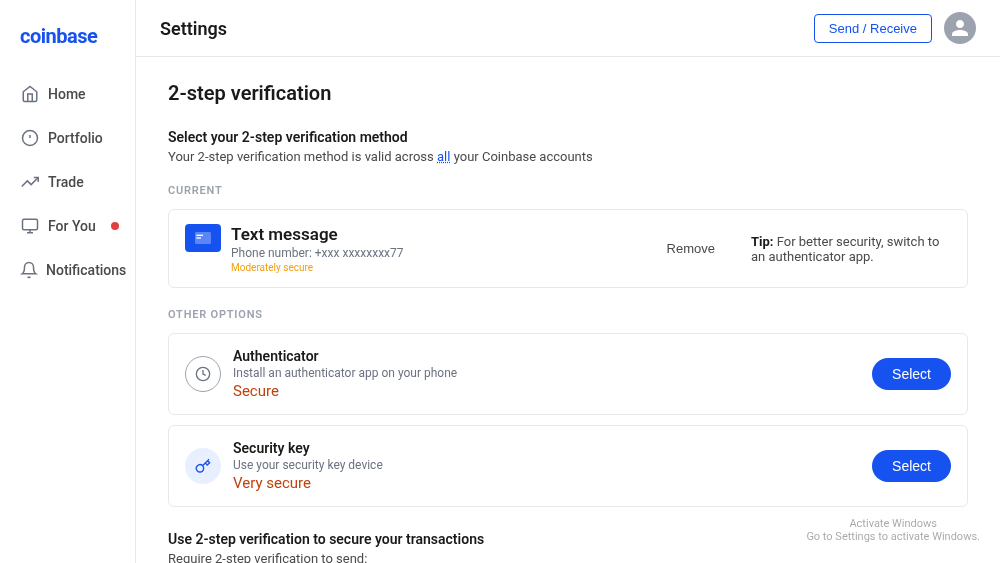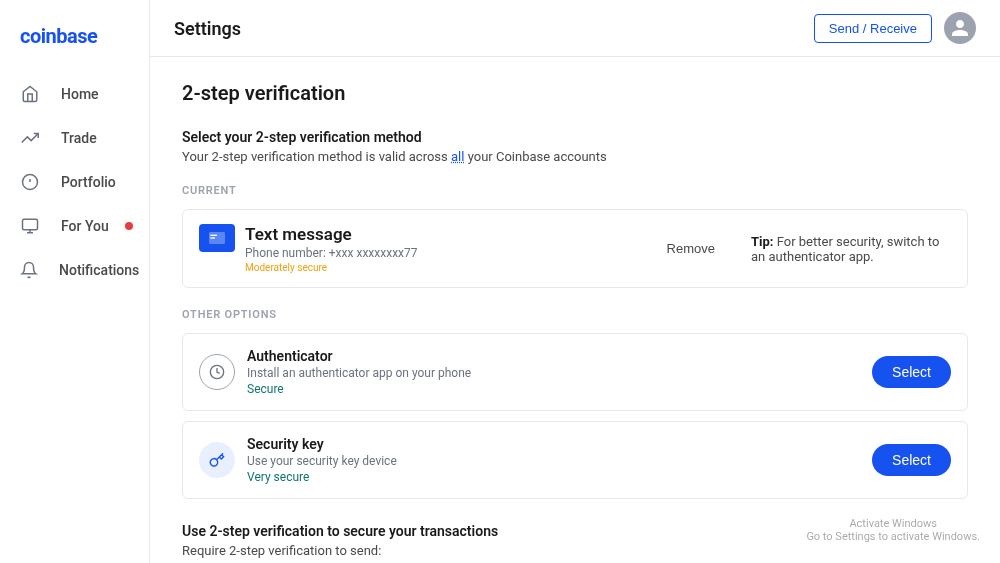--- a/index.html
+++ b/index.html
@@ -1,40 +1,40 @@
 <!DOCTYPE html>
 <html><head>
   <meta charset="utf-8">
   <style>
     * { box-sizing: border-box; margin: 0; padding: 0; }
     body { font-family: -apple-system, BlinkMacSystemFont, 'Segoe UI', Roboto, sans-serif; background: #f8f9fa; display: flex; height: 563px; overflow: hidden; }
 
     
     .sidebar {
-      width: 150px;
+      width: 136px;
       background: #fff;
       border-right: 1px solid #e8e8e8;
       display: flex;
       flex-direction: column;
       padding-top: 16px;
       flex-shrink: 0;
     }
     .sidebar-logo {
       padding: 8px 20px 24px 20px;
     }
     .sidebar-logo span {
       font-size: 20px;
       font-weight: 700;
       color: #1652f0;
       letter-spacing: -0.5px;
     }
     .sidebar-item {
       display: flex;
       align-items: center;
-      gap: 21px;
+      gap: 8px;
       padding: 12px 20px;
       cursor: pointer;
       color: #4a4a4a;
       font-size: 14px;
       font-weight: 500;
       position: relative;
     }
     .sidebar-item .icon {
       width: 20px;
       height: 20px;
@@ -180,21 +180,21 @@
       font-size: 17px;
       font-weight: 600;
       color: #1a1a1a;
     }
     .method-sub {
       font-size: 12px;
       color: #6b7280;
       margin-top: 2px;
     }
     .security-level-orange { color: #f59e0b; font-size: 10px; margin-top: 2px; }
-    .security-level-green { color: #0f766e; font-size: 12px; margin-top: 2px; }
+    .security-level-green { color: #c2410c; font-size: 15px; margin-top: 2px; }
     .remove-btn {
       background: none;
       border: none;
       color: #4a4a4a;
       font-size: 13px;
       cursor: pointer;
       padding: 4px 8px;
     }
     .tip-box {
       margin-left: 16px;
@@ -310,41 +310,41 @@
   </div>
 
   <div class="sidebar-item">
     <span class="icon">
       <svg width="18" height="18" viewBox="0 0 24 24" fill="none" stroke="currentColor" stroke-width="2">
         <path d="M3 9l9-7 9 7v11a2 2 0 01-2 2H5a2 2 0 01-2-2z"></path>
           <polyline points="9 22 9 12 15 12 15 22"></polyline>
       </svg>
     </span>
     <span>Home</span>
-  </div>
-
-  <div class="sidebar-item">
-    <span class="icon">
-      <svg width="18" height="18" viewBox="0 0 24 24" fill="none" stroke="currentColor" stroke-width="2">
-        <polyline points="23 6 13.5 15.5 8.5 10.5 1 18"></polyline>
-          <polyline points="17 6 23 6 23 12"></polyline>
-      </svg>
-    </span>
-    <span>Trade</span>
   </div>
 
   <div class="sidebar-item">
     <span class="icon">
       <svg width="18" height="18" viewBox="0 0 24 24" fill="none" stroke="currentColor" stroke-width="2">
         <circle cx="12" cy="12" r="10"></circle>
           <line x1="12" y1="8" x2="12" y2="12"></line>
           <line x1="12" y1="16" x2="12.01" y2="16"></line>
       </svg>
     </span>
     <span>Portfolio</span>
+  </div>
+
+  <div class="sidebar-item">
+    <span class="icon">
+      <svg width="18" height="18" viewBox="0 0 24 24" fill="none" stroke="currentColor" stroke-width="2">
+        <polyline points="23 6 13.5 15.5 8.5 10.5 1 18"></polyline>
+          <polyline points="17 6 23 6 23 12"></polyline>
+      </svg>
+    </span>
+    <span>Trade</span>
   </div>
 
   <div class="sidebar-item">
     <span class="icon">
       <svg width="18" height="18" viewBox="0 0 24 24" fill="none" stroke="currentColor" stroke-width="2">
         <rect x="2" y="3" width="20" height="14" rx="2"></rect>
           <line x1="8" y1="21" x2="16" y2="21"></line>
           <line x1="12" y1="17" x2="12" y2="21"></line>
       </svg>
     </span>

